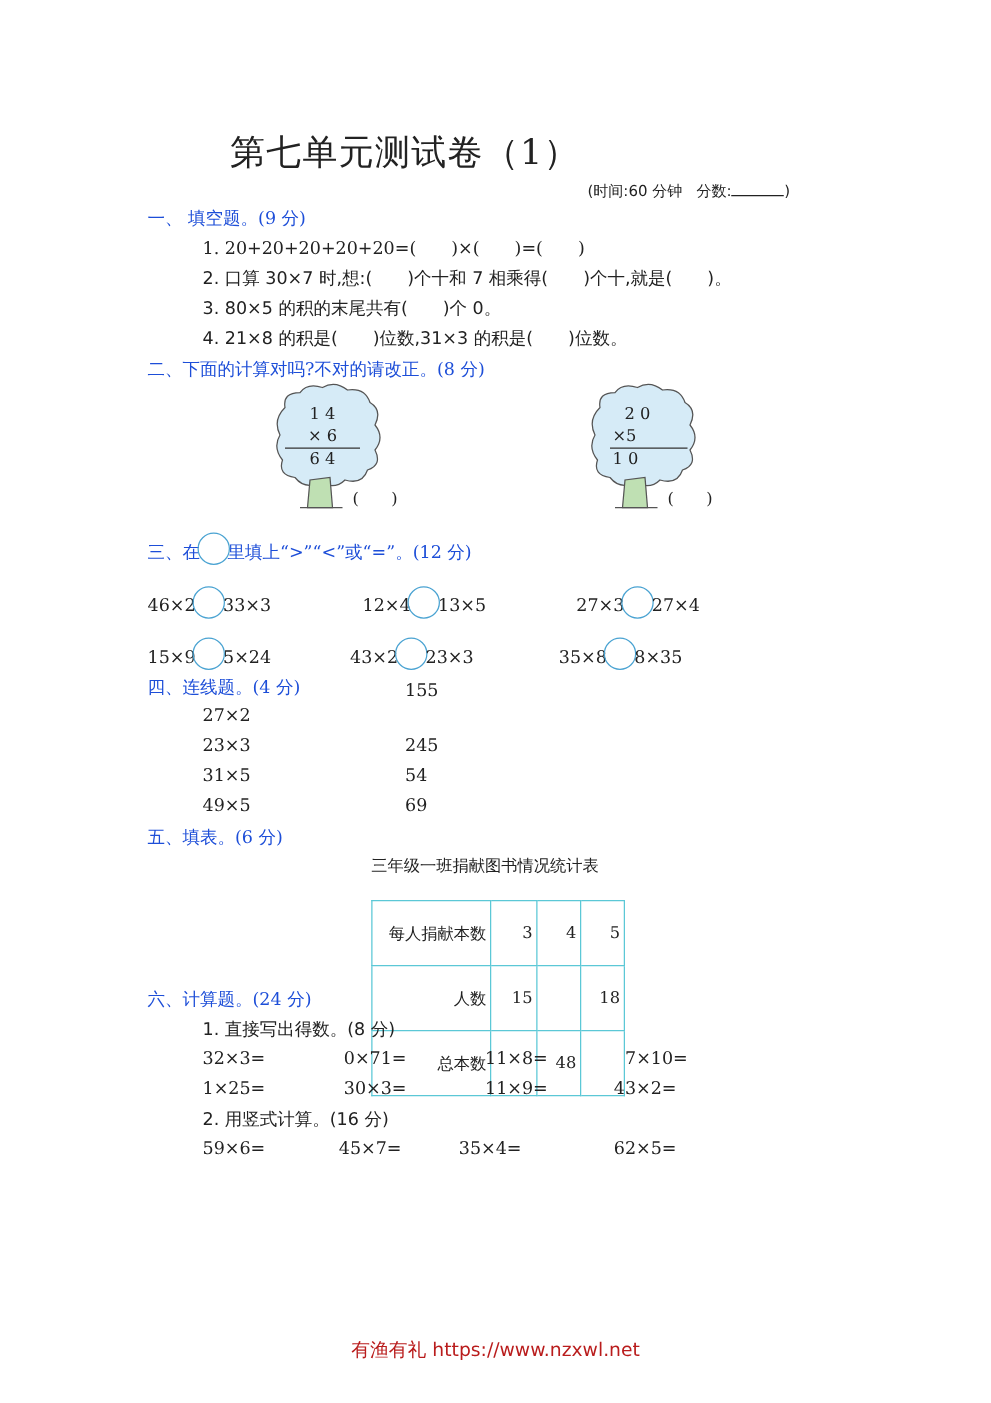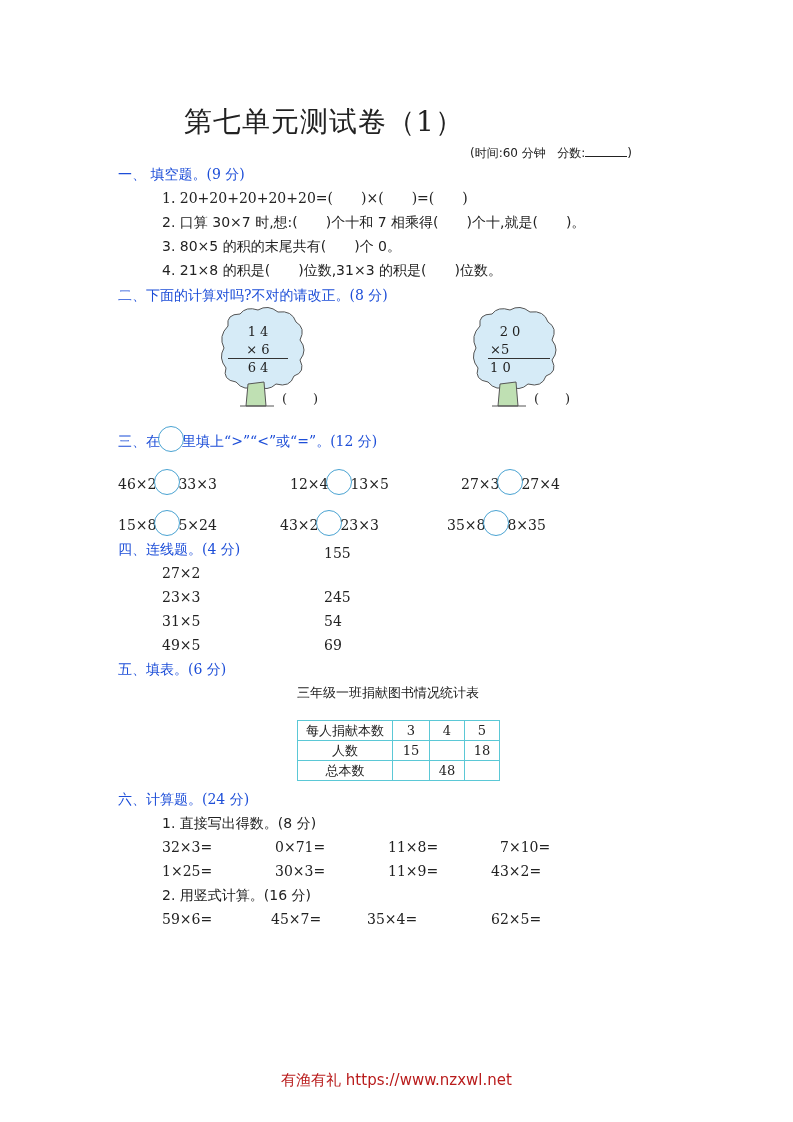--- a/index.html
+++ b/index.html
@@ -12,21 +12,21 @@
   .line { font-size:14px; left:118px;margin-left:44px; }
   .sans { font-family:"DejaVu Sans","Liberation Sans",sans-serif; }
   .sec { font-size:14px; left:118px; color:#1d4ed8; }
   .tree { position:absolute; width:100px; height:110px; }
   .tree svg { position:absolute; left:0; top:0; }
   .tree .calc { position:absolute; left:0; width:84px; font-size:13px; text-align:center; }
   .paren { position:absolute; font-size:13px; }
   .circ { display:inline-block; width:26px; height:26px; border:1.5px solid #4aa3d2; border-radius:50%; vertical-align:-6px; margin:0 -2px; box-sizing:border-box; }
   .cmp { font-size:14px; }
   table.tbl { position:absolute; left:297px; top:720px; border-collapse:collapse; font-size:13px; }
-  table.tbl td { border:1.5px solid #5bc8d6; height:19px; text-align:center; padding:0 3px; }
+  table.tbl td { border:1.5px solid #5bc8d6; height:19px; text-align:right; padding:16px 3px; }
   .footer { left:0; width:793px; top:1071px; text-align:center; font-size:15px; color:#b91c1c; font-family:"DejaVu Sans", sans-serif; }
 </style>
 </head>
 <body>
 
 <div class="abs title">第七单元测试卷（1）</div>
 <div class="abs meta">
   <span>(时间:60 分钟</span>&nbsp;&nbsp;
   <span>分数:</span><span class="blank"></span><span>)</span>
 </div>
@@ -66,21 +66,21 @@
 </div>
 
 <div class="abs sec" style="top:426px">
   <span>三、在</span><span class="circ"></span><span>里填上“&gt;”“&lt;”或“=”。(12 分)</span>
 </div>
 
 <div class="abs cmp" style="left:118px; top:469px"><span>46×2</span><span class="circ"></span><span>33×3</span></div>
 <div class="abs cmp" style="left:290px; top:469px"><span>12×4</span><span class="circ"></span><span>13×5</span></div>
 <div class="abs cmp" style="left:461px; top:469px"><span>27×3</span><span class="circ"></span><span>27×4</span></div>
 
-<div class="abs cmp" style="left:118px; top:510px"><span>15×8</span><span class="circ"></span><span>5×24</span></div>
+<div class="abs cmp" style="left:118px; top:510px"><span>15×9</span><span class="circ"></span><span>5×24</span></div>
 <div class="abs cmp" style="left:280px; top:510px"><span>43×2</span><span class="circ"></span><span>23×3</span></div>
 <div class="abs cmp" style="left:447px; top:510px"><span>35×8</span><span class="circ"></span><span>8×35</span></div>
 
 <div class="abs sec" style="top:541px">四、连线题。(4 分)</div>
 <div class="abs line" style="top:565px">27×2</div>
 <div class="abs line" style="top:589px">23×3</div>
 <div class="abs line" style="top:613px">31×5</div>
 <div class="abs line" style="top:637px">49×5</div>
 <div class="abs line" style="left:280px; top:545px">155</div>
 <div class="abs line" style="left:280px; top:589px">245</div>

